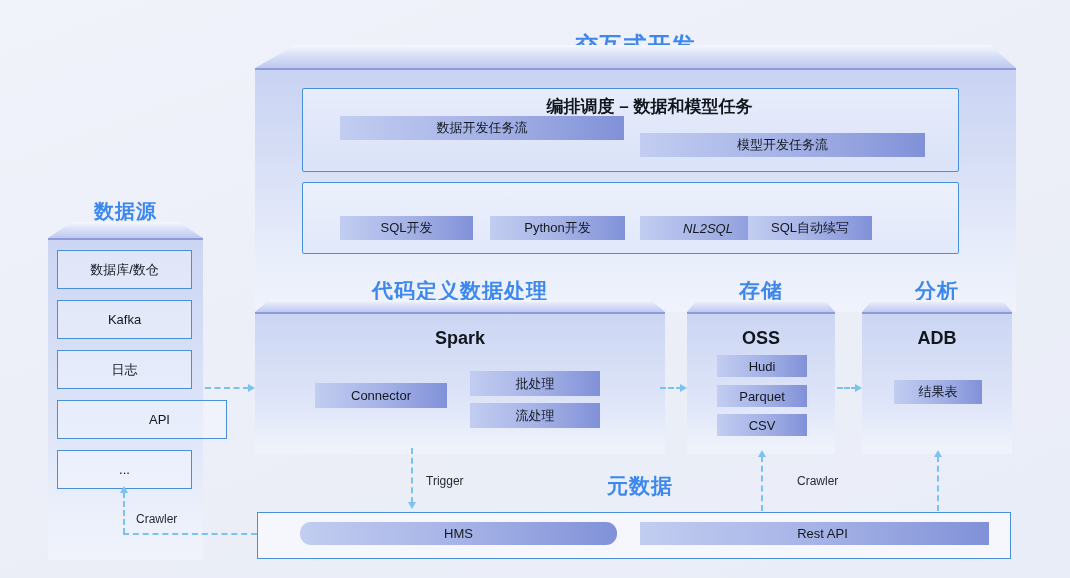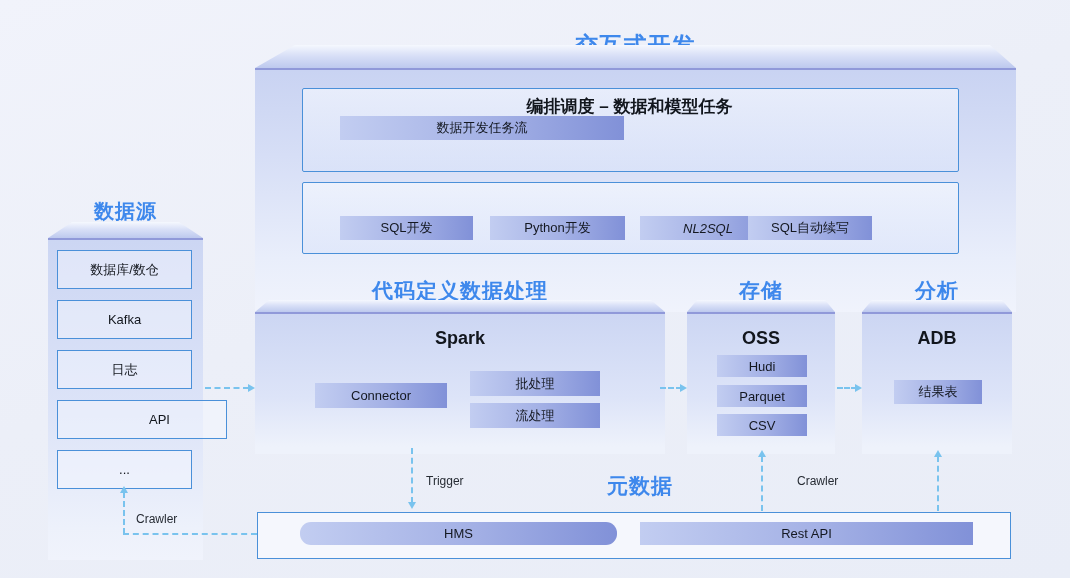--- a/index.html
+++ b/index.html
@@ -37,22 +37,23 @@
 
 <div id="canvas">
 
   <div class="abs blue-title" style="left:255px;top:30px;width:761px;font-size:23px;">交互式开发</div>
 
   <div class="abs topface" style="left:255px;top:45px;width:761px;height:23px;
        clip-path:polygon(40px 0%,735px 0%,100% 100%,0% 100%);"></div>
   <div class="abs frontface" style="left:255px;top:68px;width:761px;height:242px;"></div>
 
   <div class="abs panel" style="left:302px;top:88px;width:655px;height:82px;"></div>
-  <div class="abs dark-heading" style="left:302px;top:95px;width:655px;font-size:17px;">编排调度 – 数据和模型任务</div>
+  <div class="abs dark-heading" style="left:302px;top:95px;width:655px;font-size:17px;padding-left:20px;">编排调度 – 数据和模型任务</div>
   <div class="abs chip" style="left:340px;top:116px;width:284px;height:24px;">数据开发任务流</div>
+  <div class="abs chip" style="left:640px;top:133px;width:285px;height:24px;">模型开发任务流</div>
 
   <div class="abs panel" style="left:302px;top:182px;width:655px;height:70px;"></div>
   <div class="abs chip" style="left:340px;top:216px;width:133px;height:24px;">SQL开发</div>
   <div class="abs chip" style="left:490px;top:216px;width:135px;height:24px;">Python开发</div>
   <div class="abs chip" style="left:640px;top:216px;width:136px;height:24px;font-style:italic;">NL2SQL</div>
   <div class="abs chip" style="left:748px;top:216px;width:124px;height:24px;">SQL自动续写</div>
 
   <div class="abs blue-title" style="left:48px;top:198px;width:155px;font-size:20px;">数据源</div>
   <div class="abs topface" style="left:48px;top:222px;width:155px;height:16px;
        clip-path:polygon(24px 0%,131px 0%,100% 100%,0% 100%);"></div>
@@ -89,21 +90,21 @@
   <div class="abs topface" style="left:862px;top:300px;width:150px;height:12px;
        clip-path:polygon(10px 0%,140px 0%,100% 100%,0% 100%);"></div>
   <div class="abs frontface" style="left:862px;top:312px;width:150px;height:140px;
        background:linear-gradient(180deg,#ccd6f3 0%,#dde4f8 60%,#eef2fb 95%);"></div>
   <div class="abs dark-heading" style="left:862px;top:328px;width:150px;font-size:18px;">ADB</div>
   <div class="abs chip" style="left:894px;top:380px;width:88px;height:24px;">结果表</div>
 
   <div class="abs blue-title" style="left:560px;top:472px;width:160px;font-size:21px;">元数据</div>
   <div class="abs meta-box" style="left:257px;top:512px;width:752px;height:45px;"></div>
   <div class="abs chip" style="left:300px;top:522px;width:317px;height:23px;border-radius:11px;">HMS</div>
-  <div class="abs chip" style="left:640px;top:522px;width:333px;height:23px;">Rest API</div>
+  <div class="abs chip" style="left:640px;top:522px;width:333px;height:23px;padding-left:16px;">Rest API</div>
 
   <div class="abs dash-h" style="left:205px;top:387px;width:44px;"></div>
   <div class="abs arr-r" style="left:248px;top:384px;"></div>
 
   <div class="abs dash-h" style="left:660px;top:387px;width:22px;"></div>
   <div class="abs arr-r" style="left:680px;top:384px;"></div>
 
   <div class="abs dash-h" style="left:837px;top:387px;width:20px;"></div>
   <div class="abs arr-r" style="left:855px;top:384px;"></div>
 

